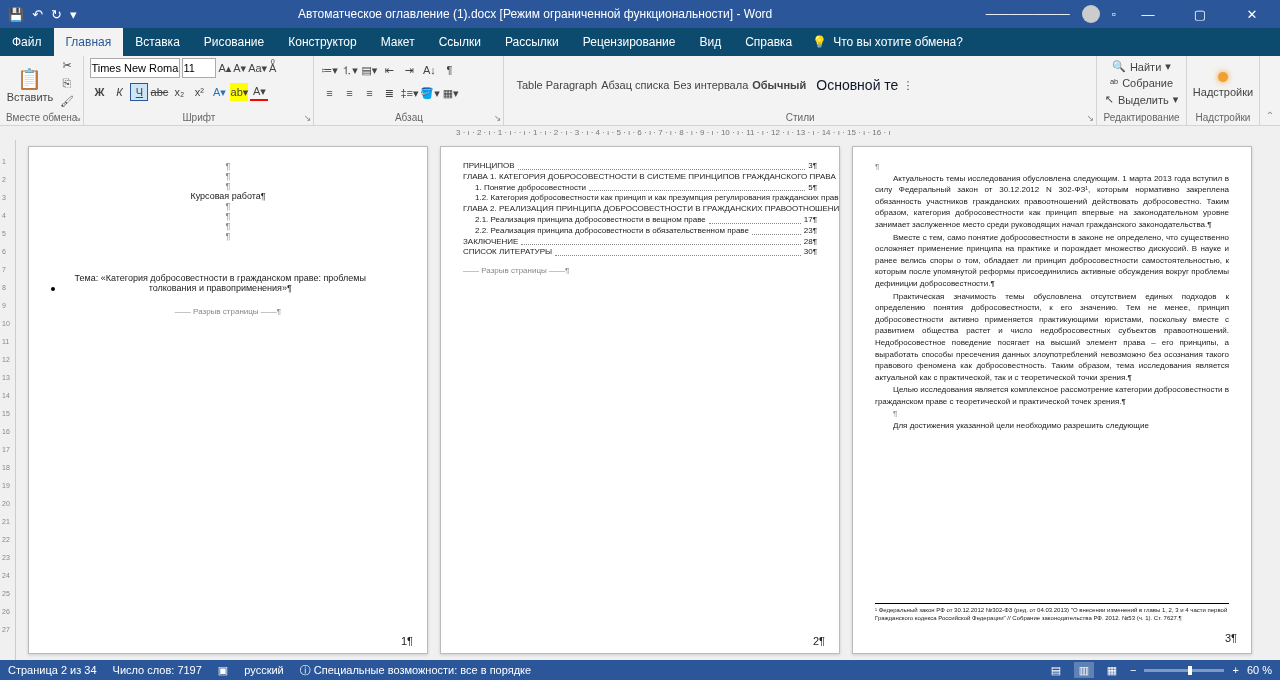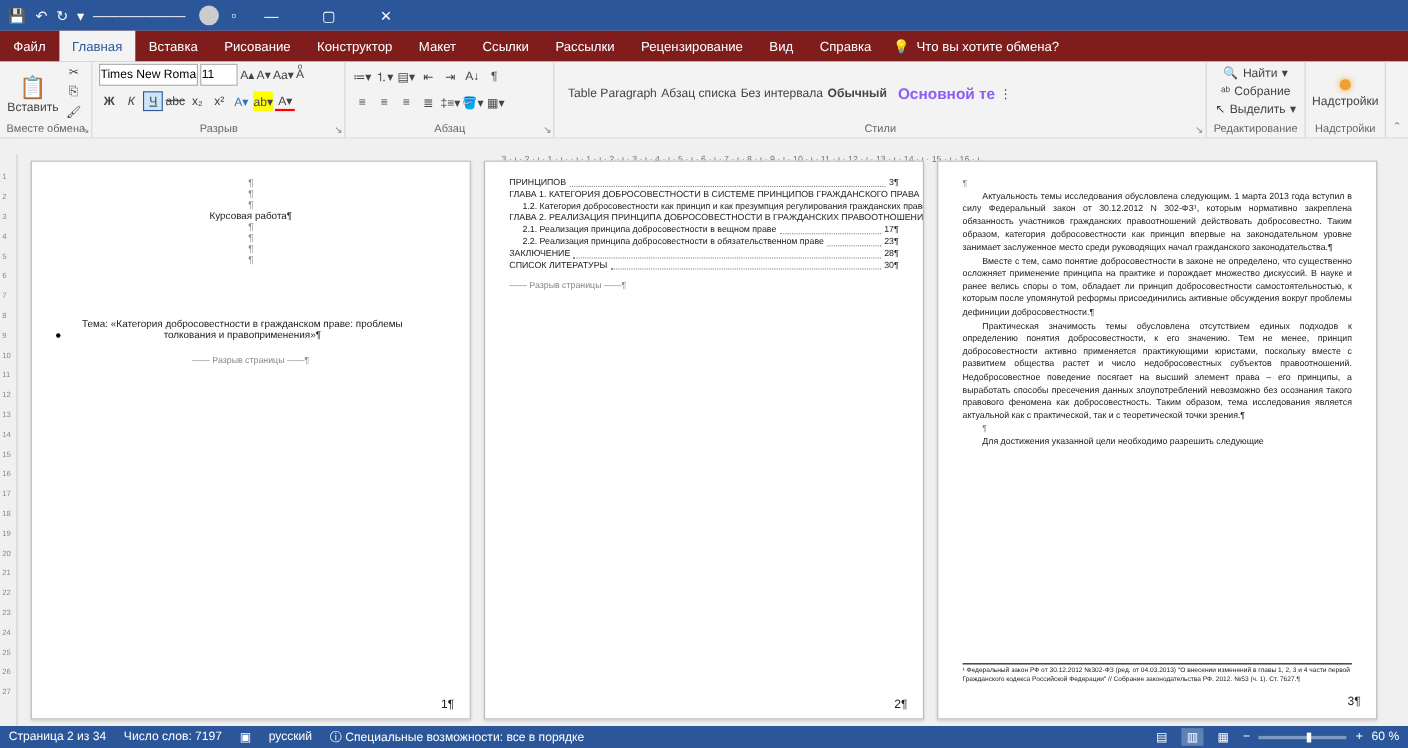--- a/index.html
+++ b/index.html
@@ -6,21 +6,21 @@
 body { background: #fff; overflow: hidden; width: 1280px; height: 680px; }
 
 .titlebar { background: #2b579a; height: 28px; display: flex; align-items: center; color: #fff; font-size: 12px; }
 .qat { display: flex; gap: 8px; padding: 0 8px; align-items: center; }
 .qat span { cursor: pointer; font-size: 13px; }
 .title-center { flex: 1; text-align: center; }
 .title-right { display: flex; align-items: center; gap: 12px; padding-right: 8px; }
 .title-right .avatar { width: 18px; height: 18px; border-radius: 50%; background: #ccc; }
 .winbtn { width: 40px; text-align: center; cursor: pointer; font-size: 13px; }
 
-.menubar { background: #7f1d1d; height: 28px; display: flex; align-items: center; font-size: 12px; color: #fff; }
+.menubar { background: #0c4a6e; height: 28px; display: flex; align-items: center; font-size: 12px; color: #fff; }
 .menubar .tab { padding: 0 12px; height: 28px; display: flex; align-items: center; cursor: pointer; }
 .menubar .tab.active { background: #f3f3f3; color: #2b579a; }
 .menubar .tell { display: flex; align-items: center; gap: 6px; margin-left: 8px; }
 
 .ribbon { background: #f3f3f3; height: 70px; border-bottom: 1px solid #d4d4d4; display: flex; font-size: 11px; color: #444; }
 .ribbon-group { border-right: 1px solid #d4d4d4; padding: 2px 6px 0 6px; display: flex; flex-direction: column; position: relative; }
 .ribbon-group .group-body { flex: 1; display: flex; align-items: center; gap: 4px; }
 .ribbon-group .group-label { text-align: center; font-size: 10px; color: #666; padding-bottom: 2px; position: relative; }
 .ribbon-group .launcher { position: absolute; right: 2px; bottom: 2px; font-size: 9px; color: #888; }
 
@@ -32,40 +32,40 @@
 .font-sel { display: flex; gap: 2px; align-items: center; }
 .font-sel select, .font-sel input { font-size: 11px; border: 1px solid #ababab; background: #fff; height: 20px; }
 .fontname { width: 90px; }
 .fontsize { width: 34px; }
 .btnrow { display: flex; gap: 2px; margin-top: 3px; }
 .btnrow span { min-width: 18px; height: 18px; text-align: center; cursor: pointer; display: inline-flex; align-items: center; justify-content: center; }
 .highlighted { background: #cde6f7; border: 1px solid #2b579a; }
 
 .styles-gallery { display: flex; gap: 10px; align-items: center; flex: 1; overflow: hidden; padding: 0 6px; }
 .style-item { min-width: 60px; font-size: 11px; cursor: pointer; white-space: nowrap; }
-.style-item.big { font-size: 14px; color: #8b5cf6; font-weight: 700; }
+.style-item.big { font-size: 14px; color: #0f172a; font-weight: 400; }
 
 .edit-group { display: flex; flex-direction: column; gap: 2px; padding-top: 2px; }
 .edit-group div { font-size: 11px; cursor: pointer; display: flex; align-items: center; gap: 4px; }
 
 .addins-btn { display: flex; flex-direction: column; align-items: center; justify-content: center; width: 60px; }
 .addins-btn .dot { width: 10px; height: 10px; background: #f0a030; border-radius: 50%; box-shadow: 0 0 6px #f0a030; }
 
 .workspace { position: absolute; top: 126px; bottom: 20px; left: 0; right: 0; background: #f0f0f0; overflow: hidden; }
 .ruler-v { position: absolute; left: 0; top: 14px; bottom: 0; width: 16px; background: #f0f0f0; border-right: 1px solid #ccc; font-size: 7px; color: #888; }
 .ruler-v .tick { position: absolute; left: 2px; }
 .ruler-h { position: absolute; top: 0; left: 16px; right: 16px; height: 14px; background: #f0f0f0; font-size: 8px; color: #777; display: flex; align-items: center; }
-.ruler-h .seg { position: absolute; top: 14px; white-space: nowrap; }
+.ruler-h .seg { position: absolute; top: 2px; white-space: nowrap; }
 
 .pages { position: absolute; top: 14px; left: 16px; right: 16px; bottom: 0; display: flex; gap: 12px; padding: 6px 12px; }
 .page { background: #fff; border: 1px solid #bbb; box-shadow: 0 1px 3px rgba(0,0,0,0.15); flex: 1; position: relative; font-family: "Times New Roman", serif; font-size: 9px; color: #222; padding: 14px 22px; overflow: hidden; }
 .page .pgnum { position: absolute; bottom: 6px; right: 14px; font-size: 11px; }
 .page1 { text-align: center; }
 .page1 .pmark { color: #888; }
-.page1 .theme { text-align: left; margin-top: 48px; font-size: 9px; }
+.page1 .theme { text-align: left; margin-top: 32px; font-size: 9px; }
 .page1 .bullet { display: inline-block; width: 4px; height: 4px; background: #000; border-radius: 50%; margin-right: 6px; vertical-align: middle; }
 .page1 .brk { color: #888; font-size: 8px; margin-top: 14px; }
 
 .page2 .toc-line { display: flex; font-size: 8px; line-height: 1.35; }
 .page2 .toc-line .t { flex: 0 0 auto; }
 .page2 .toc-line .dots { flex: 1; border-bottom: 1px dotted #888; margin: 0 3px 2px 3px; }
 .page2 .toc-line .p { flex: 0 0 auto; }
 .page2 .sub { padding-left: 12px; }
 .page2 .brk { color: #888; font-size: 8px; margin-top: 8px; }
 
@@ -83,20 +83,21 @@
 </head>
 <body>
 
 <div class="titlebar">
   <div class="qat">
     <span>💾</span>
     <span>↶</span>
     <span>↻</span>
     <span>▾</span>
   </div>
+  <div class="title-center">Автоматческое оглавление (1).docx [Режим ограниченной функциональности] - Word</div>
   <div class="title-right">
     <span>———————</span>
     <span class="avatar"></span>
     <span>▫</span>
     <span class="winbtn">—</span>
     <span class="winbtn">▢</span>
     <span class="winbtn">✕</span>
   </div>
 </div>
 
@@ -150,21 +151,21 @@
         <span style="font-style:italic">К</span>
         <span class="highlighted" style="text-decoration:underline">Ч</span>
         <span style="text-decoration:line-through">abc</span>
         <span>x₂</span>
         <span>x²</span>
         <span style="color:#2e74b5">A▾</span>
         <span style="background:yellow">ab▾</span>
         <span style="border-bottom:2px solid red">A▾</span>
       </div>
     </div>
-    <div class="group-label">Разрыв</div>
+    <div class="group-label">Шрифт</div>
     <span class="launcher">↘</span>
   </div>
 
   <div class="ribbon-group" style="min-width:190px">
     <div class="group-body" style="flex-direction:column; align-items:flex-start; gap:2px">
       <div class="btnrow">
         <span>≔▾</span>
         <span>⒈▾</span>
         <span>▤▾</span>
         <span>⇤</span>
@@ -279,20 +280,25 @@
         <div class="toc-line">
           <span class="t">ПРИНЦИПОВ</span>
           <span class="dots"></span>
           <span class="p">3¶</span>
         </div>
         <div class="toc-line">
           <span class="t">ГЛАВА 1. КАТЕГОРИЯ ДОБРОСОВЕСТНОСТИ В СИСТЕМЕ ПРИНЦИПОВ ГРАЖДАНСКОГО ПРАВА</span>
           <span class="dots"></span>
         </div>
         <div class="toc-line sub">
+          <span class="t">1. Понятие добросовестности</span>
+          <span class="dots"></span>
+          <span class="p">5¶</span>
+        </div>
+        <div class="toc-line sub">
           <span class="t">1.2. Категория добросовестности как принцип и как презумпция регулирования гражданских правоотношений</span>
           <span class="dots"></span>
         </div>
         <div class="toc-line">
           <span class="t">ГЛАВА 2. РЕАЛИЗАЦИЯ ПРИНЦИПА ДОБРОСОВЕСТНОСТИ В ГРАЖДАНСКИХ ПРАВООТНОШЕНИЯХ</span>
           <span class="dots"></span>
         </div>
         <div class="toc-line sub">
           <span class="t">2.1. Реализация принципа добросовестности в вещном праве</span>
           <span class="dots"></span>
@@ -315,20 +321,21 @@
         </div>
         <div class="brk">—— Разрыв страницы ——¶</div>
       <div class="pgnum">2¶</div>
     </div>
 
     <div class="page page3">
       <div style="color:#888">¶</div>
       <p>Актуальность темы исследования обусловлена следующим. 1 марта 2013 года вступил в силу Федеральный закон от 30.12.2012 N 302-ФЗ¹, которым нормативно закреплена обязанность участников гражданских правоотношений действовать добросовестно. Таким образом, категория добросовестности как принцип впервые на законодательном уровне занимает заслуженное место среди руководящих начал гражданского законодательства.¶</p>
       <p>Вместе с тем, само понятие добросовестности в законе не определено, что существенно осложняет применение принципа на практике и порождает множество дискуссий. В науке и ранее велись споры о том, обладает ли принцип добросовестности самостоятельностью, к которым после упомянутой реформы присоединились активные обсуждения вокруг проблемы дефиниции добросовестности.¶</p>
       <p>Практическая значимость темы обусловлена отсутствием единых подходов к определению понятия добросовестности, к его значению. Тем не менее, принцип добросовестности активно применяется практикующими юристами, поскольку вместе с развитием общества растет и число недобросовестных субъектов правоотношений. Недобросовестное поведение посягает на высший элемент права – его принципы, а выработать способы пресечения данных злоупотреблений невозможно без осознания такого правового феномена как добросовестность. Таким образом, тема исследования является актуальной как с практической, так и с теоретической точки зрения.¶</p>
+      <p>Целью исследования является комплексное рассмотрение категории добросовестности в гражданском праве с теоретической и практической точек зрения.¶</p>
       <div style="color:#888;text-indent:18px">¶</div>
       <p>Для достижения указанной цели необходимо разрешить следующие</p>
       <div class="foot">¹ Федеральный закон РФ от 30.12.2012 №302-ФЗ (ред. от 04.03.2013) "О внесении изменений в главы 1, 2, 3 и 4 части первой Гражданского кодекса Российской Федерации" // Собрание законодательства РФ. 2012. №53 (ч. 1). Ст. 7627.¶</div>
       <div class="pgnum">3¶</div>
     </div>
   </div>
 </div>
 
 <div class="statusbar">
   <span>Страница 2 из 34</span>

